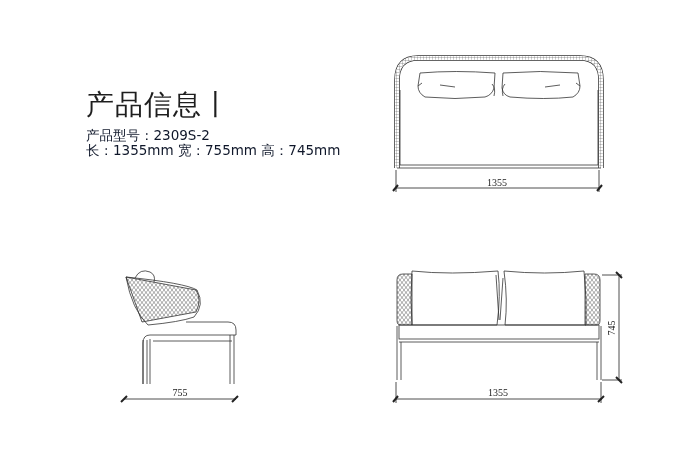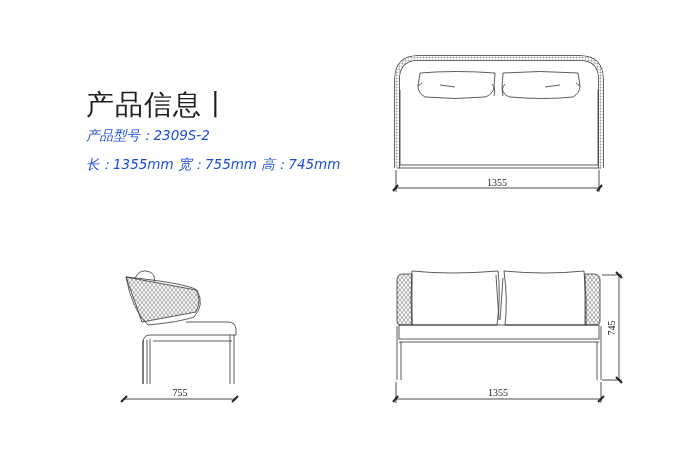--- a/index.html
+++ b/index.html
@@ -1,20 +1,20 @@
 <!DOCTYPE html>
 <html><head>
   <meta charset="utf-8">
   <style>
     html, body { margin:0; padding:0; background:#ffffff; }
     body { width:700px; height:462px; position:relative; overflow:hidden; font-family:"DejaVu Sans", sans-serif; color:#222; }
     .title { position:absolute; left:86px; top:86px; font-size:28px; letter-spacing:1px; color:#1e1e1e; font-weight:400; }
-    .info { position:absolute; left:86px; font-size:13.5px; color:#1d4ed8;font-style:italic; }
+    .info { position:absolute; left:86px; font-size:13.5px; color:#0f172a; }
     .model { top:127px; }
-    .dims { top:156px; }
+    .dims { top:142px; }
     svg { position:absolute; left:0; top:0; }
     .dimtext { font-family:"Liberation Serif", serif; font-size:10px; fill:#222; }
   </style>
 </head>
 <body>
 
 <div class="title">产品信息丨</div>
 <div class="info model">产品型号：2309S-2</div>
 <div class="info dims">长：1355mm  宽：755mm  高：745mm</div>
 

